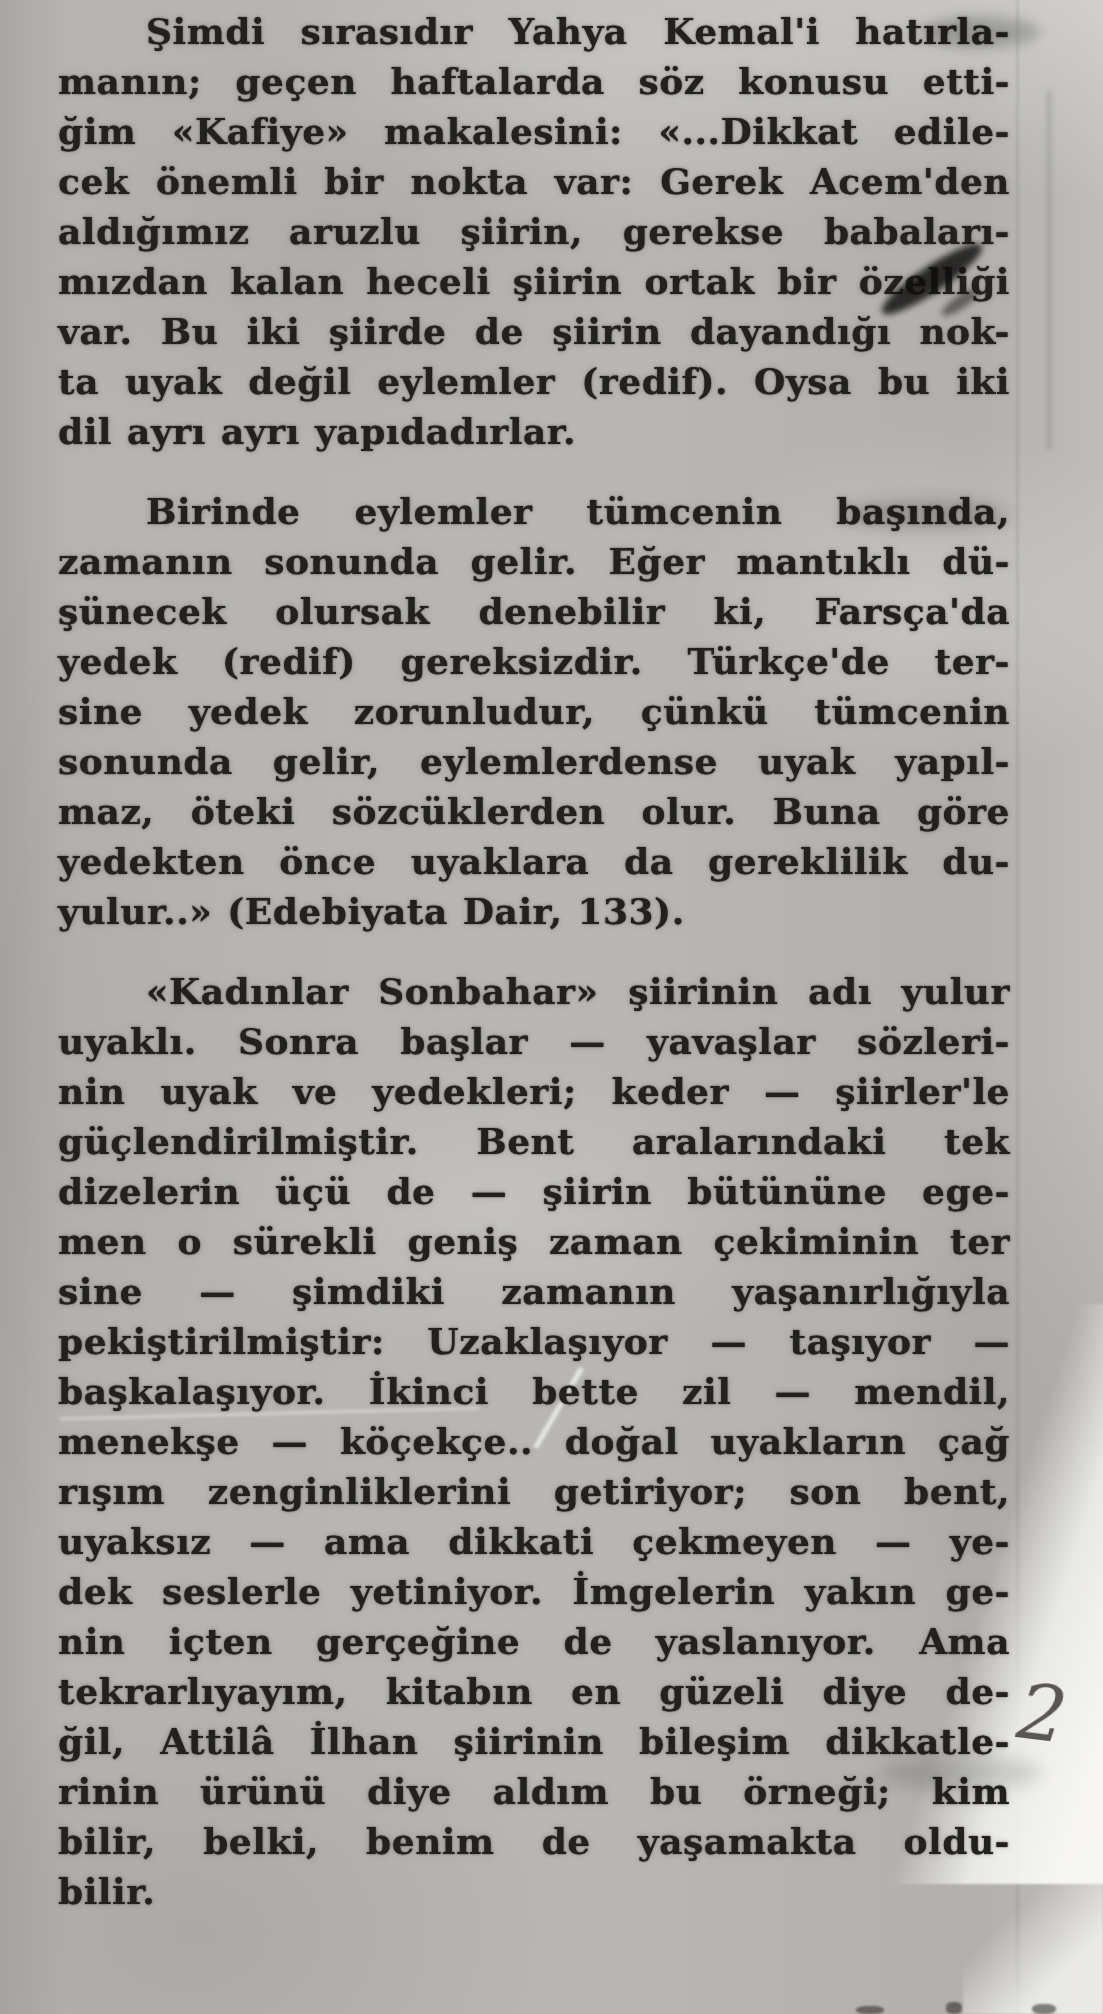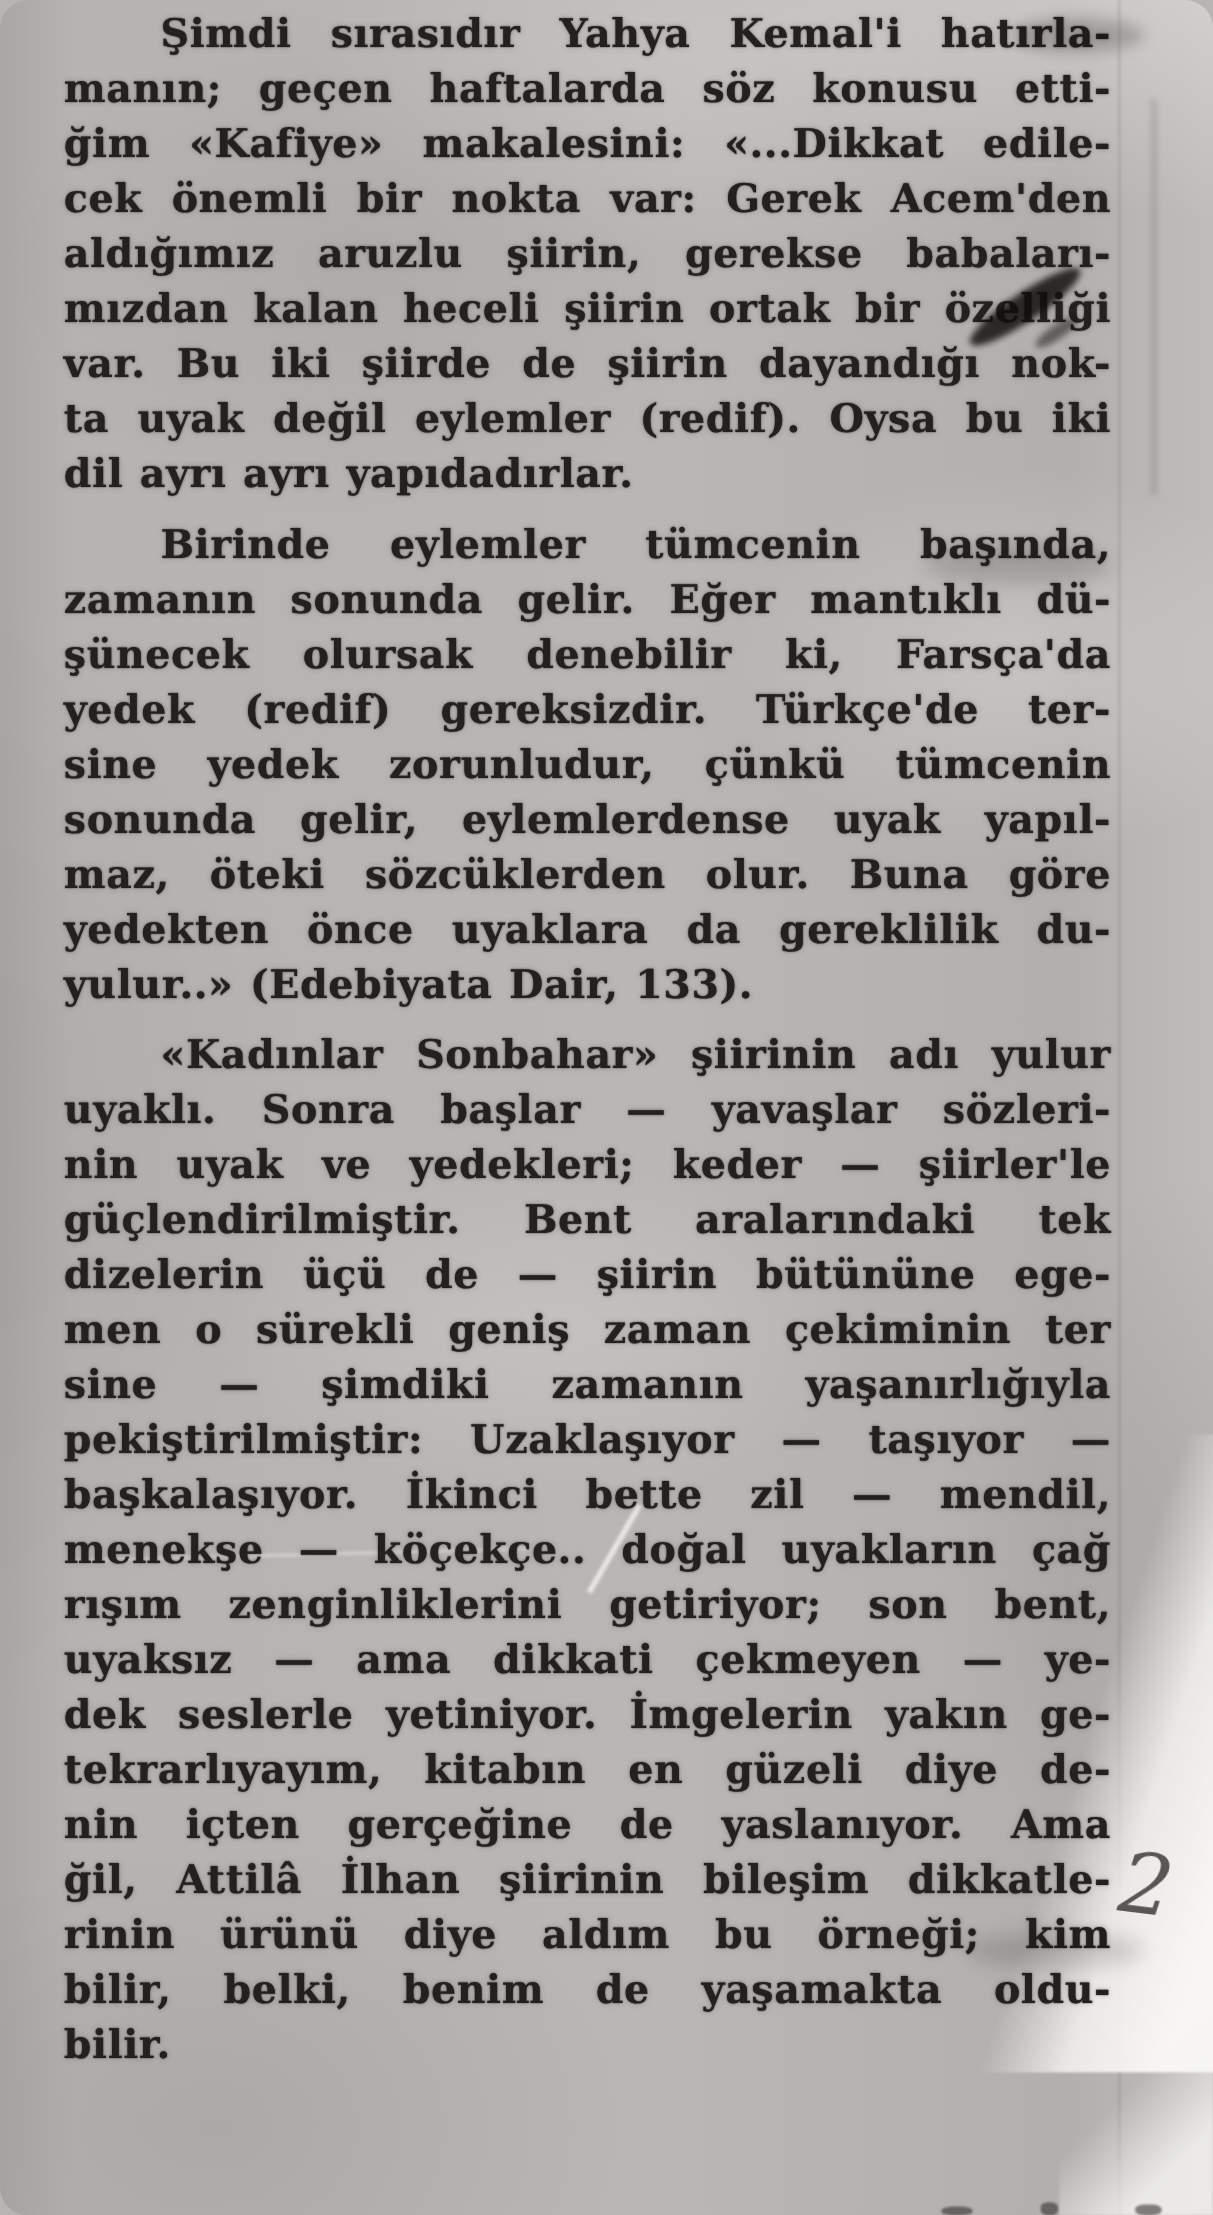--- a/index.html
+++ b/index.html
@@ -14,21 +14,20 @@
     background:
       radial-gradient(900px 480px at 106% -4%, rgba(232,231,228,.65), transparent 60%),
       radial-gradient(620px 300px at 62% 2%, rgba(226,225,222,.35), transparent 65%),
       radial-gradient(700px 900px at -12% 52%, rgba(118,116,113,.16), transparent 60%),
       radial-gradient(520px 360px at 30% 12%, rgba(122,120,117,.14), transparent 65%),
       radial-gradient(430px 300px at 84% 30%, rgba(243,242,239,.30), transparent 60%),
       radial-gradient(620px 430px at 18% 96%, rgba(108,106,103,.15), transparent 60%),
       radial-gradient(420px 620px at 99% 70%, rgba(96,94,92,.16), transparent 55%),
       radial-gradient(500px 260px at 45% 60%, rgba(235,234,231,.22), transparent 60%),
       linear-gradient(90deg, #a9a7a4 0%, #b6b4b1 6%, #b9b7b4 55%, #b2b0ad 88%, #bfbdba 100%);
-    border-radius: 26px;
   }
   .crease-v{position:absolute;left:1016px;top:0;width:3px;height:2014px;
     background:rgba(85,83,80,.14);filter:blur(1px);}
   .streak-right{position:absolute;left:1046px;top:90px;width:6px;height:360px;
     background:rgba(70,68,66,.16);filter:blur(2.5px);}
   .fold-bottom-right{position:absolute;right:-50px;bottom:130px;width:300px;height:580px;
     background:linear-gradient(108deg, rgba(0,0,0,0) 46%, rgba(243,242,239,.85) 62%, rgba(250,249,246,.95) 80%);
     filter:blur(1px);}
   .fold-corner{position:absolute;right:0;bottom:0;width:140px;height:180px;
     background:linear-gradient(135deg, rgba(0,0,0,0) 40%, rgba(246,245,242,.8) 75%);
@@ -53,21 +52,21 @@
   .cut-mark{position:absolute;background:rgba(38,36,34,.55);border-radius:40%;filter:blur(1.2px);}
   .cut-mark.m1{left:856px;top:2006px;width:28px;height:8px;}
   .cut-mark.m2{left:946px;top:2002px;width:16px;height:12px;}
   .cut-mark.m3{left:1032px;top:2004px;width:24px;height:10px;}
   
   .margin-note{position:absolute;left:1018px;top:1676px;
     font-family:"DejaVu Serif",serif;font-style:italic;font-size:76px;line-height:1;
     color:rgba(56,54,52,.82);transform:rotate(7deg);filter:blur(.6px);}
   
   .text-column{position:absolute;left:58px;top:6px;width:952px;}
-  .paragraph + .paragraph{margin-top:14px;}
+  .paragraph + .paragraph{margin-top:30px;}
   .line{
     height:50px;line-height:50px;
     font-size:36px;font-weight:bold;color:#23211f;
     letter-spacing:.5px;word-spacing:2px;
     text-align:justify;text-align-last:justify;
     text-shadow:0 0 1.6px rgba(32,30,28,.85), 0 0 6px rgba(44,42,40,.22);
   }
   .line.first{text-indent:88px;}
   .line.last{text-align-last:left;}
 </style>
@@ -112,22 +111,22 @@
         <div class="line">güçlendirilmiştir. Bent aralarındaki tek</div>
         <div class="line">dizelerin üçü de — şiirin bütününe ege-</div>
         <div class="line">men o sürekli geniş zaman çekiminin ter</div>
         <div class="line">sine — şimdiki zamanın yaşanırlığıyla</div>
         <div class="line">pekiştirilmiştir: Uzaklaşıyor — taşıyor —</div>
         <div class="line">başkalaşıyor. İkinci bette zil — mendil,</div>
         <div class="line">menekşe — köçekçe.. doğal uyakların çağ</div>
         <div class="line">rışım zenginliklerini getiriyor; son bent,</div>
         <div class="line">uyaksız — ama dikkati çekmeyen — ye-</div>
         <div class="line">dek seslerle yetiniyor. İmgelerin yakın ge-</div>
+        <div class="line">nin içten gerçeğine de yaslanıyor. Ama</div>
         <div class="line">tekrarlıyayım, kitabın en güzeli diye de-</div>
-        <div class="line">nin içten gerçeğine de yaslanıyor. Ama</div>
         <div class="line">ğil, Attilâ İlhan şiirinin bileşim dikkatle-</div>
         <div class="line">rinin ürünü diye aldım bu örneği; kim</div>
         <div class="line">bilir, belki, benim de yaşamakta oldu-</div>
         <div class="line last">bilir.</div>
       </div>
     </div>
 
   <div class="smudge"></div>
   <div class="smudge-tail"></div>
   <div class="overink-1"></div>

